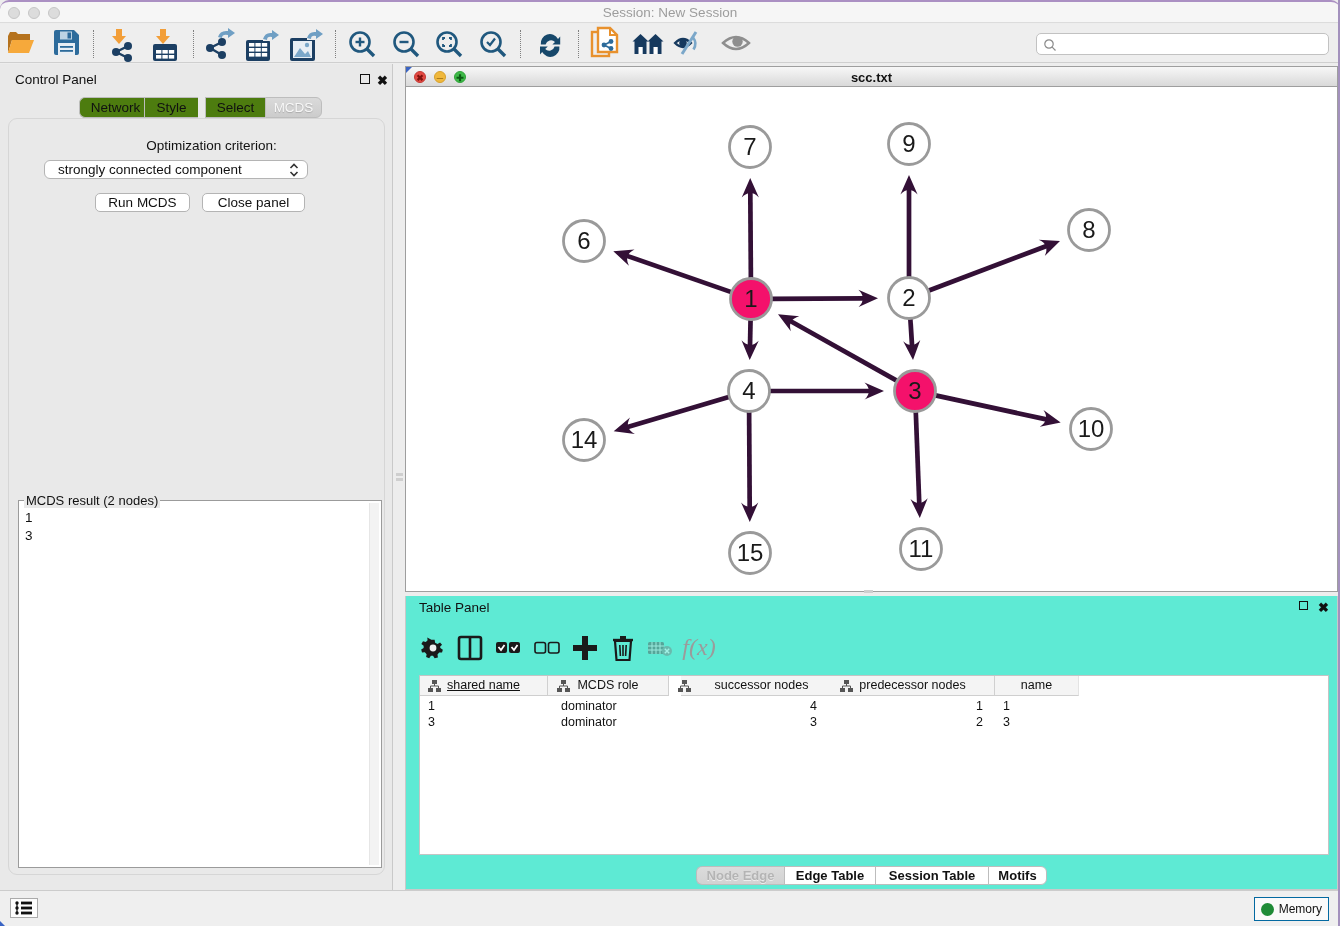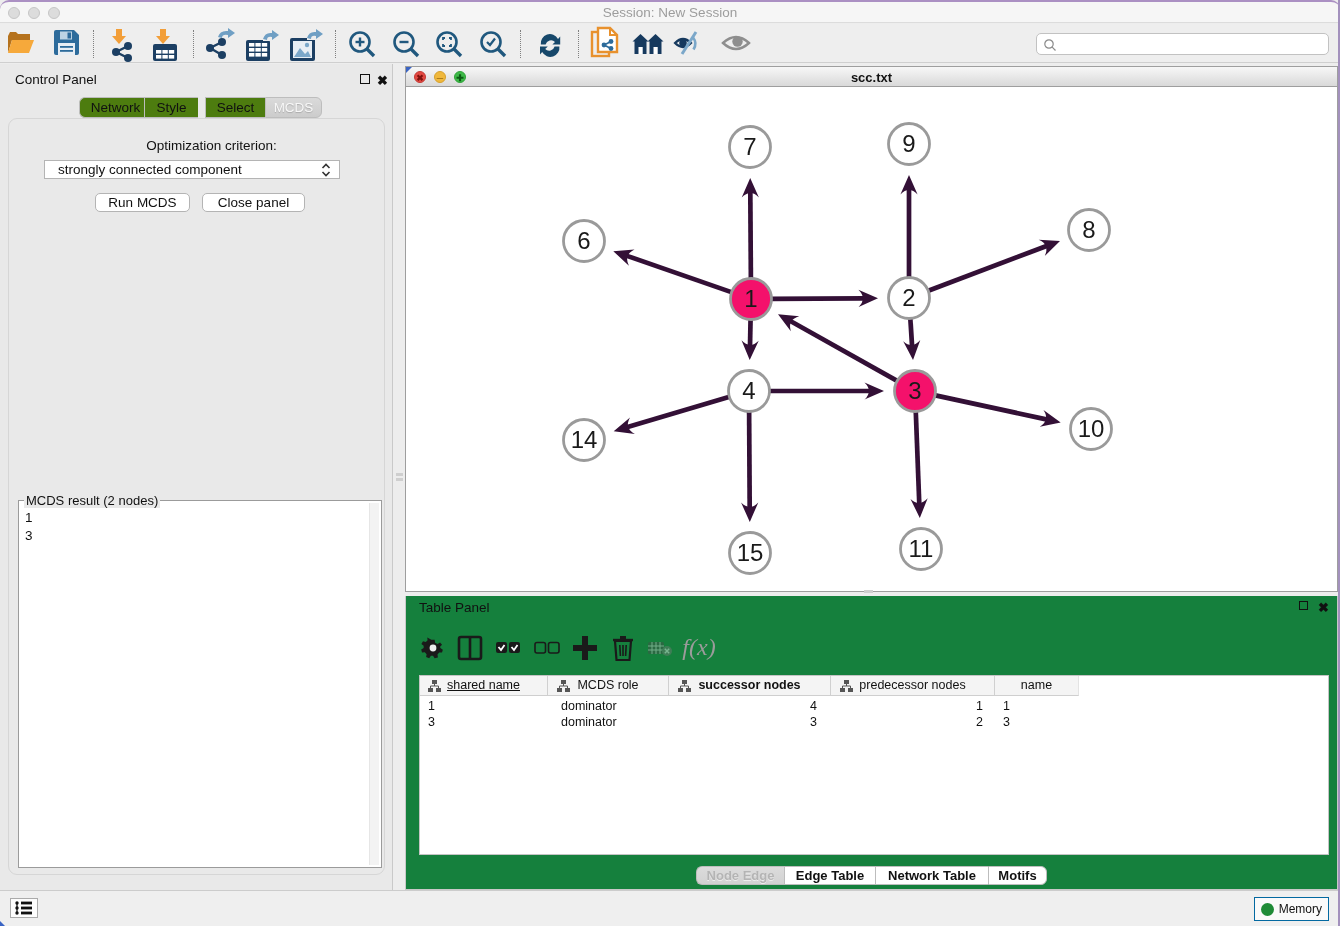--- a/index.html
+++ b/index.html
@@ -12,36 +12,36 @@
 
 #toolbar{left:0;top:24px;width:1338px;height:39px;background:#eeeeee;border-bottom:1px solid #cfcfcf;}
 .sep{top:30px;width:1px;height:28px;border-left:1px dotted #808080;}
 
 #cpanel{left:0;top:64px;width:393px;height:826px;background:#e9e9e9;border-right:1px solid #c9c9c9;}
 #cphead{left:15px;top:8px;font-size:13.5px;color:#111;}
 .winbtn{font-size:13px;color:#111;top:6px;}
 .seg{position:absolute;top:33px;height:21px;background:#4d7c0f;border:1px solid #bdbdbd;border-right:none;font-size:13.5px;text-align:center;line-height:20px;color:#111;}
 #cpbody{left:8px;top:54px;width:377px;height:757px;border:1px solid #d6d6d6;border-radius:9px;background:#e9e9e9;}
 #optlabel{left:0;top:74px;width:423px;text-align:center;font-size:13.5px;color:#111;}
-#dropdown{left:44px;top:96px;width:296px;height:19px;background:#fff;border:1px solid #b4b4b4;border-radius:0;font-size:13.5px;line-height:17px;color:#111;padding-left:13px;}
+#dropdown{left:44px;top:96px;width:264px;height:19px;background:#fff;border:1px solid #b4b4b4;border-radius:6px;font-size:13.5px;line-height:17px;color:#111;padding-left:13px;}
 .btn{position:absolute;top:129px;height:19px;background:#fff;border:1px solid #b4b4b4;border-radius:5px;font-size:13.5px;text-align:center;line-height:17px;color:#111;}
 #fieldset{left:18px;top:436px;width:364px;height:368px;border:1px solid #9b9b9b;background:#fff;}
 #fslegend{left:24px;top:429px;background:#e9e9e9;font-size:13px;color:#111;padding:0 2px;}
 #fsbody{left:0;top:0;width:100%;height:100%;background:#fff;font-size:13.5px;color:#111;padding:8px 0 0 6px;line-height:18px;}
 #fsscroll{right:2px;top:2px;width:10px;height:362px;background:#f3f3f3;border-left:1px solid #e6e6e6;}
 
 #netwin{left:405px;top:66px;width:933px;height:526px;border:1px solid #9e9e9e;background:#fff;}
 #nettitle{left:0;top:0;width:100%;height:20px;background:linear-gradient(#f7f7f7,#d9d9d9);border-bottom:1px solid #9e9e9e;}
 #nettext{width:100%;text-align:center;font-size:13px;color:#111;top:3px;font-weight:bold;}
 .mac{width:12px;height:12px;border-radius:50%;top:4px;}
 .mac span{display:block;text-align:center;font-size:9px;line-height:12px;font-weight:bold;}
 #corner{left:0;top:0;width:0;height:0;border-top:6px solid #3a64c4;border-right:6px solid transparent;}
 #graph{left:0;top:21px;}
 
-#tpanel{left:405px;top:596px;width:933px;height:294px;background:#15803d;border:1px solid #c9c9c9;border-top:none;}
+#tpanel{left:405px;top:596px;width:933px;height:294px;background:#5eead4;border:1px solid #c9c9c9;border-top:none;}
 #tphead{left:13px;top:4px;font-size:13.5px;color:#111;}
 #ttoolbar{left:9px;top:37px;width:906px;height:40px;}
 #ttable{left:13px;top:79px;width:910px;height:180px;background:#fff;border:1px solid #c4c4c4;}
 .th{position:absolute;top:0;height:20px;background:#f4f4f4;border-right:1px solid #d0d0d0;border-bottom:1px solid #cfcfcf;font-size:12.5px;color:#111;text-align:center;line-height:19px;}
 .td{position:absolute;font-size:12.5px;color:#111;height:16px;line-height:16px;}
 .ttab{position:absolute;top:270px;height:19px;background:#fff;border:1px solid #bdbdbd;border-right:none;font-size:13px;font-weight:bold;text-align:center;line-height:18px;color:#111;}
 
 #statusbar{left:0;top:890px;width:1340px;height:36px;background:#efefef;border-top:1px solid #cccccc;}
 #listbtn{left:10px;top:898px;width:28px;height:20px;background:#fdfdfd;border:1px solid #ababab;}
 #membtn{left:1254px;top:897px;width:75px;height:24px;background:#fafafa;border:1px solid #0369a1;font-size:12px;color:#111;line-height:22px;text-align:right;padding-right:6px;}
@@ -341,21 +341,21 @@
             <path d="M4.8 0.8 L9.2 5.2 M9.2 0.8 L4.8 5.2" stroke="#fff" stroke-width="1.4"></path>
           </g>
   <g transform="translate(284,15)">
             <text x="0" y="7" text-anchor="middle" font-family="Liberation Serif" font-style="italic" font-size="24" fill="#9b9b9b">f(x)</text>
           </g>
   </svg>
   </div>
   <div class="abs" id="ttable">
     <div class="th" style="left:0;width:128px;text-decoration:underline;">shared name</div>
     <div class="th" style="left:128px;width:121px;text-align:center;">MCDS role</div>
-    <div class="th" style="left:249px;width:162px;font-weight:bold;">successor nodes</div>
+    <div class="th" style="left:261px;width:162px;">successor nodes</div>
     <div class="th" style="left:411px;width:164px;">predecessor nodes</div>
     <div class="th" style="left:575px;width:84px;border-right:1px solid #e3e3e3;">name</div>
     <svg class="abs" style="left:0;top:0;" width="660" height="20" viewBox="0 0 660 20">
           <g fill="#555">
             <g id="treeicon">
               <rect x="12" y="4" width="5" height="4"></rect>
               <rect x="8" y="12" width="5" height="4"></rect>
               <rect x="16" y="12" width="5" height="4"></rect>
               <path d="M14.5 8 L14.5 10 L10.5 10 L10.5 12 M14.5 10 L18.5 10 L18.5 12" stroke="#555" fill="none"></path>
             </g>
@@ -370,21 +370,21 @@
     <div class="td" style="left:411px;top:22px;width:152px;text-align:right;">1</div>
     <div class="td" style="left:583px;top:22px;">1</div>
     <div class="td" style="left:8px;top:38px;">3</div>
     <div class="td" style="left:141px;top:38px;">dominator</div>
     <div class="td" style="left:249px;top:38px;width:148px;text-align:right;">3</div>
     <div class="td" style="left:411px;top:38px;width:152px;text-align:right;">2</div>
     <div class="td" style="left:583px;top:38px;">3</div>
   </div>
   <div class="ttab" style="left:290px;width:88px;border-radius:6px 0 0 6px;background:linear-gradient(#dcdcdc,#d2d2d2);color:#b4b4b4;text-shadow:0 1px 0 #eee;">Node Edge</div>
   <div class="ttab" style="left:378px;width:91px;">Edge Table</div>
-  <div class="ttab" style="left:469px;width:113px;">Network Table</div>
+  <div class="ttab" style="left:469px;width:113px;">Session Table</div>
   <div class="ttab" style="left:582px;width:59px;border-right:1px solid #bdbdbd;border-radius:0 6px 6px 0;">Motifs</div>
 </div>
 
 <div class="abs" id="statusbar"></div>
 <div class="abs" id="listbtn"><svg width="26" height="18" viewBox="0 0 26 18">
         <g fill="#111">
           <circle cx="6" cy="4" r="1.7"></circle>
           <circle cx="6" cy="9" r="1.7"></circle>
           <circle cx="6" cy="14" r="1.7"></circle>
           <rect x="5.4" y="4" width="1.2" height="10"></rect>

